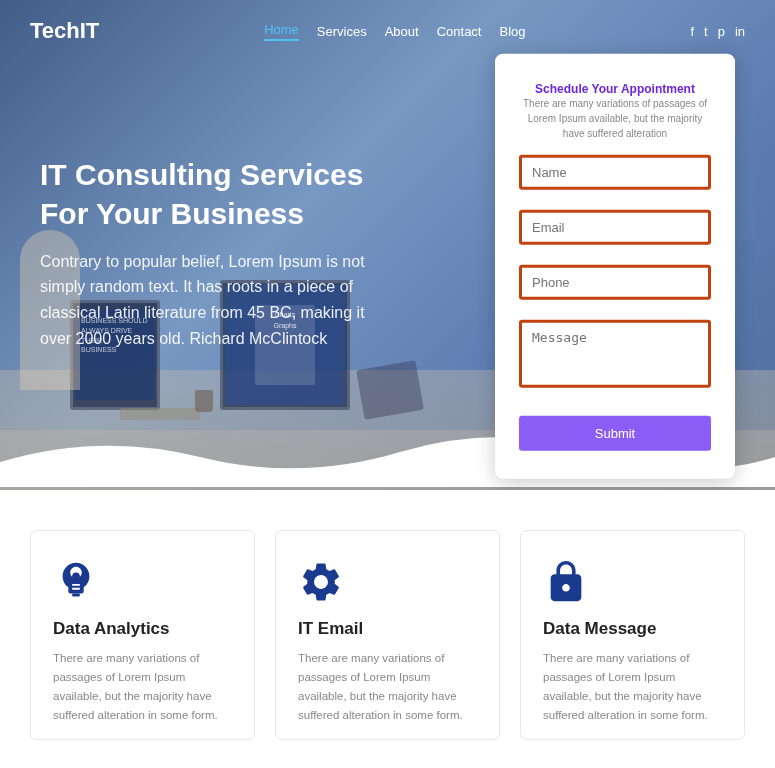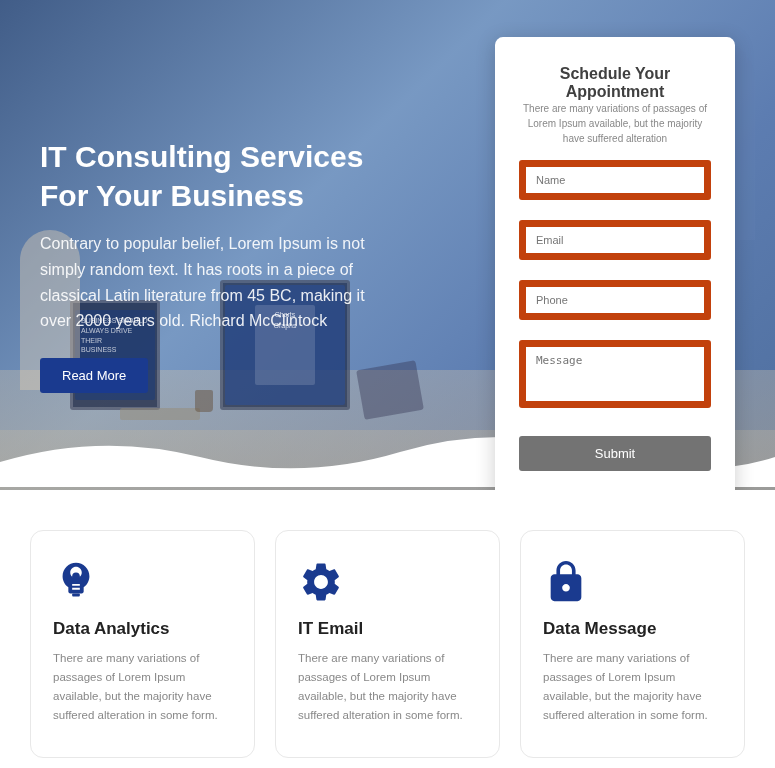--- a/index.html
+++ b/index.html
@@ -114,51 +114,51 @@
       top: 50%;
       transform: translateY(-45%);
       background: white;
       border-radius: 8px;
       padding: 28px 24px;
       width: 240px;
       z-index: 10;
       box-shadow: 0 4px 20px rgba(0,0,0,0.2);
     }
     .appt-title {
-      font-size: 16px;
+      font-size: 12px;
       font-weight: bold;
-      color: #404040;
+      color: #6d28d9;
       text-align: center;
     }
     .appt-desc {
       font-size: 10px;
       color: #888;
       text-align: center;
       margin-bottom: 14px;
       line-height: 1.5;
     }
     .appt-form input,
     .appt-form textarea {
       width: 100%;
-      border: 7px solid #c2410c;
+      border: 3px solid #c2410c;
       border-radius: 3px;
       padding: 7px 10px;
-      font-size: 11px;
+      font-size: 13px;
       margin-bottom: 20px;
       outline: none;
       color: #555;
       background: white;
     }
     .appt-form textarea {
       height: 68px;
       resize: none;
     }
     .btn-submit {
       width: 100%;
-      background: #737373;
+      background: #8b5cf6;
       color: white;
       border: none;
       padding: 10px;
       font-size: 13px;
       cursor: pointer;
       border-radius: 3px;
       margin-top: 4px;
     }
 
     
@@ -175,22 +175,22 @@
       background: white;
       padding: 40px 30px 30px;
     }
     .services-grid {
       display: grid;
       grid-template-columns: repeat(3, 1fr);
       gap: 20px;
     }
     .service-card {
       border: 1px solid #e8e8e8;
-      border-radius: 13px;
-      padding: 28px 22px 32px;
+      border-radius: 6px;
+      padding: 28px 22px 14px;
       background: white;
     }
     .service-icon {
       width: 46px;
       height: 46px;
       margin-bottom: 14px;
       color: #1a3a8f;
     }
     .service-title {
       font-size: 17px;
@@ -231,25 +231,40 @@
 
       <div style="position:absolute;right:20px;top:40px;width:80px;height:200px;background:rgba(100,130,180,0.3);border-radius:40px 40px 0 0;"></div>
 
       <div style="position:absolute;left:120px;bottom:70px;width:80px;height:12px;background:rgba(150,140,120,0.5);border-radius:2px;"></div>
 
       <div style="position:absolute;left:360px;bottom:75px;width:60px;height:50px;background:rgba(50,50,80,0.4);border-radius:3px;transform:rotate(-10deg);"></div>
 
       <div style="position:absolute;left:195px;bottom:78px;width:18px;height:22px;background:rgba(100,80,60,0.5);border-radius:2px 2px 4px 4px;"></div>
     </div>
 
+    <div class="navbar">
+      <span class="nav-logo">TechIT</span>
+      <div class="nav-links">
+        <a class="nav-link active">Home</a>
+        <a class="nav-link">Services</a>
+        <a class="nav-link">About</a>
+        <a class="nav-link">Contact</a>
+        <a class="nav-link">Blog</a>
+      </div>
+      <div class="nav-social">
+        <span>f</span>
+        <span>t</span>
+        <span>p</span>
+        <span>in</span>
+      </div>
+    </div>
 
     <div class="hero-content" style="margin-top:40px;z-index:5;">
       <h1 class="hero-title">IT Consulting Services For Your Business</h1>
       <p class="hero-desc">Contrary to popular belief, Lorem Ipsum is not simply random text. It has roots in a piece of classical Latin literature from 45 BC, making it over 2000 years old. Richard McClintock</p>
-      <button class="btn-read-more">Read More</button>
     </div>
 
     <div class="appointment-card">
       <h3 class="appt-title">Schedule Your Appointment</h3>
       <p class="appt-desc">There are many variations of passages of Lorem Ipsum available, but the majority have suffered alteration</p>
       <form class="appt-form">
         <input type="text" placeholder="Name" style="">
         <input type="email" placeholder="Email" style="">
         <input type="tel" placeholder="Phone" style="">
         <textarea placeholder="Message" style=""></textarea>

